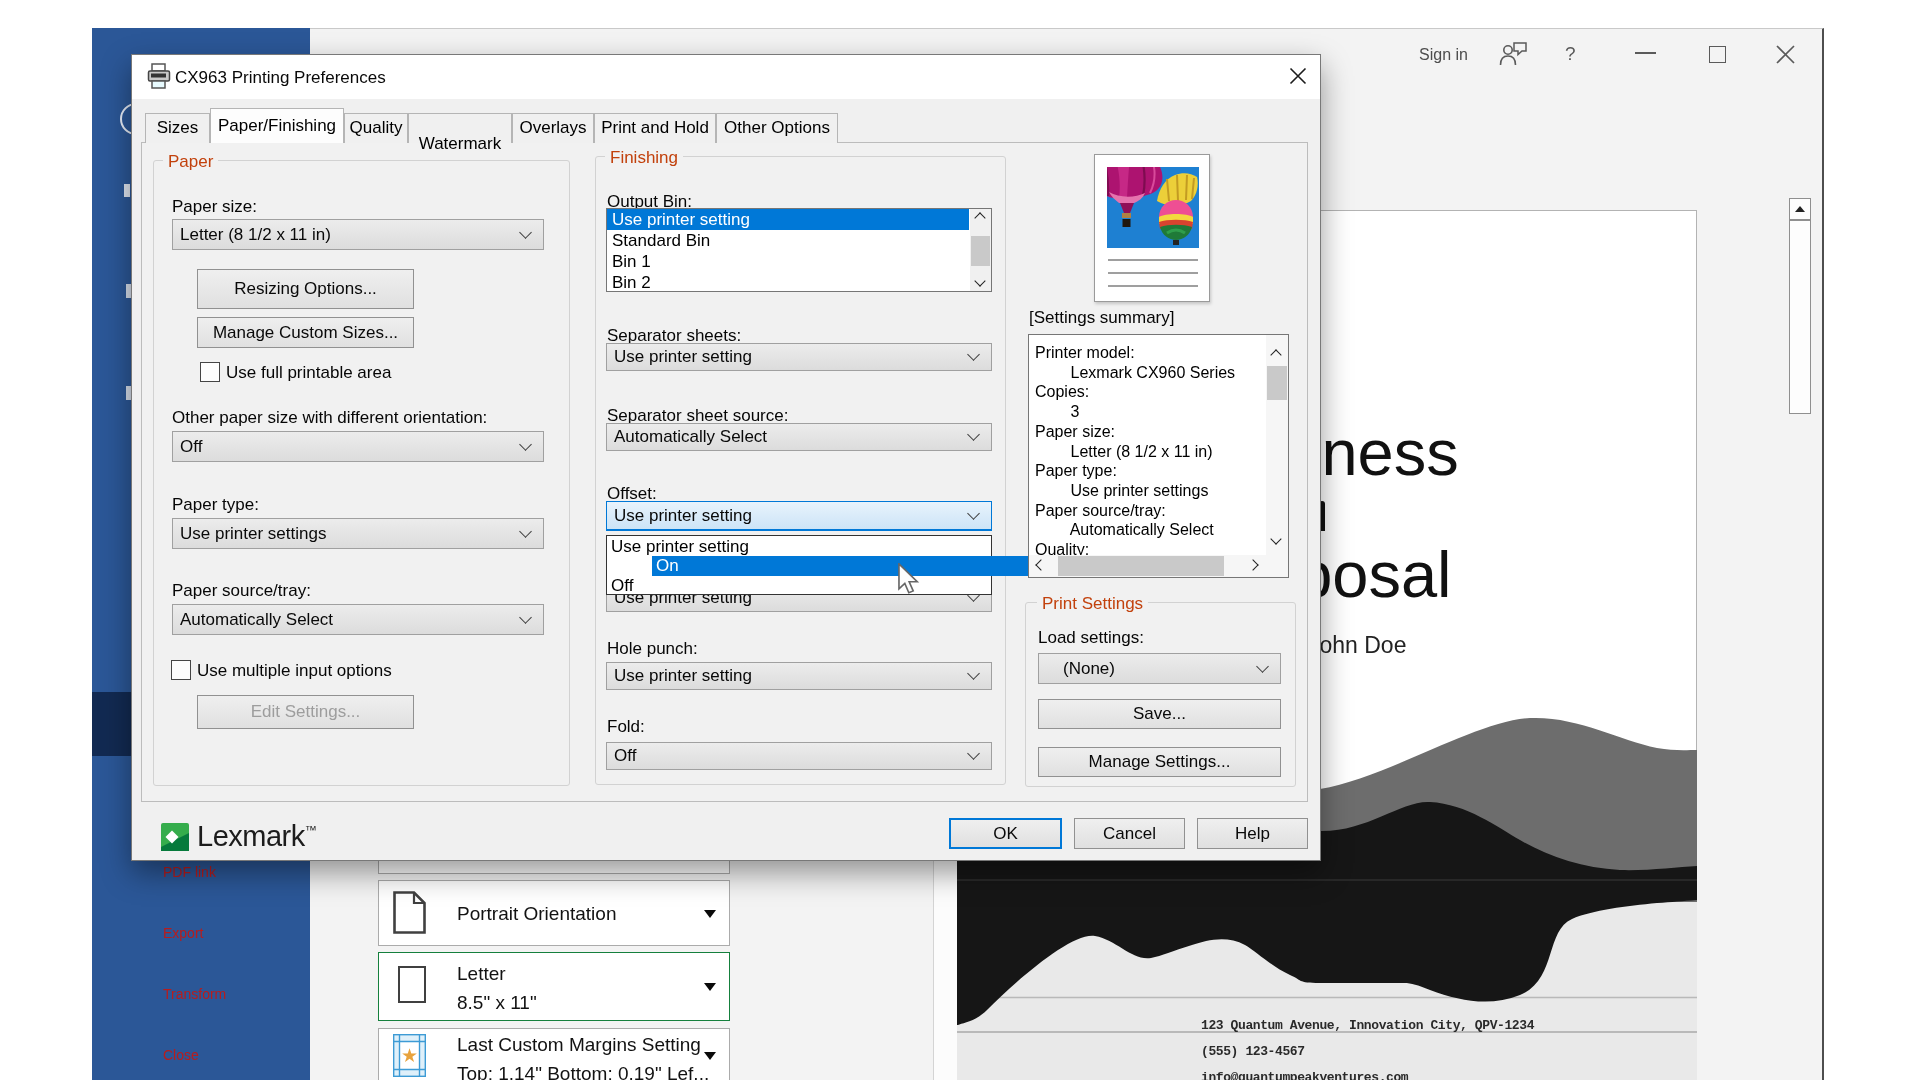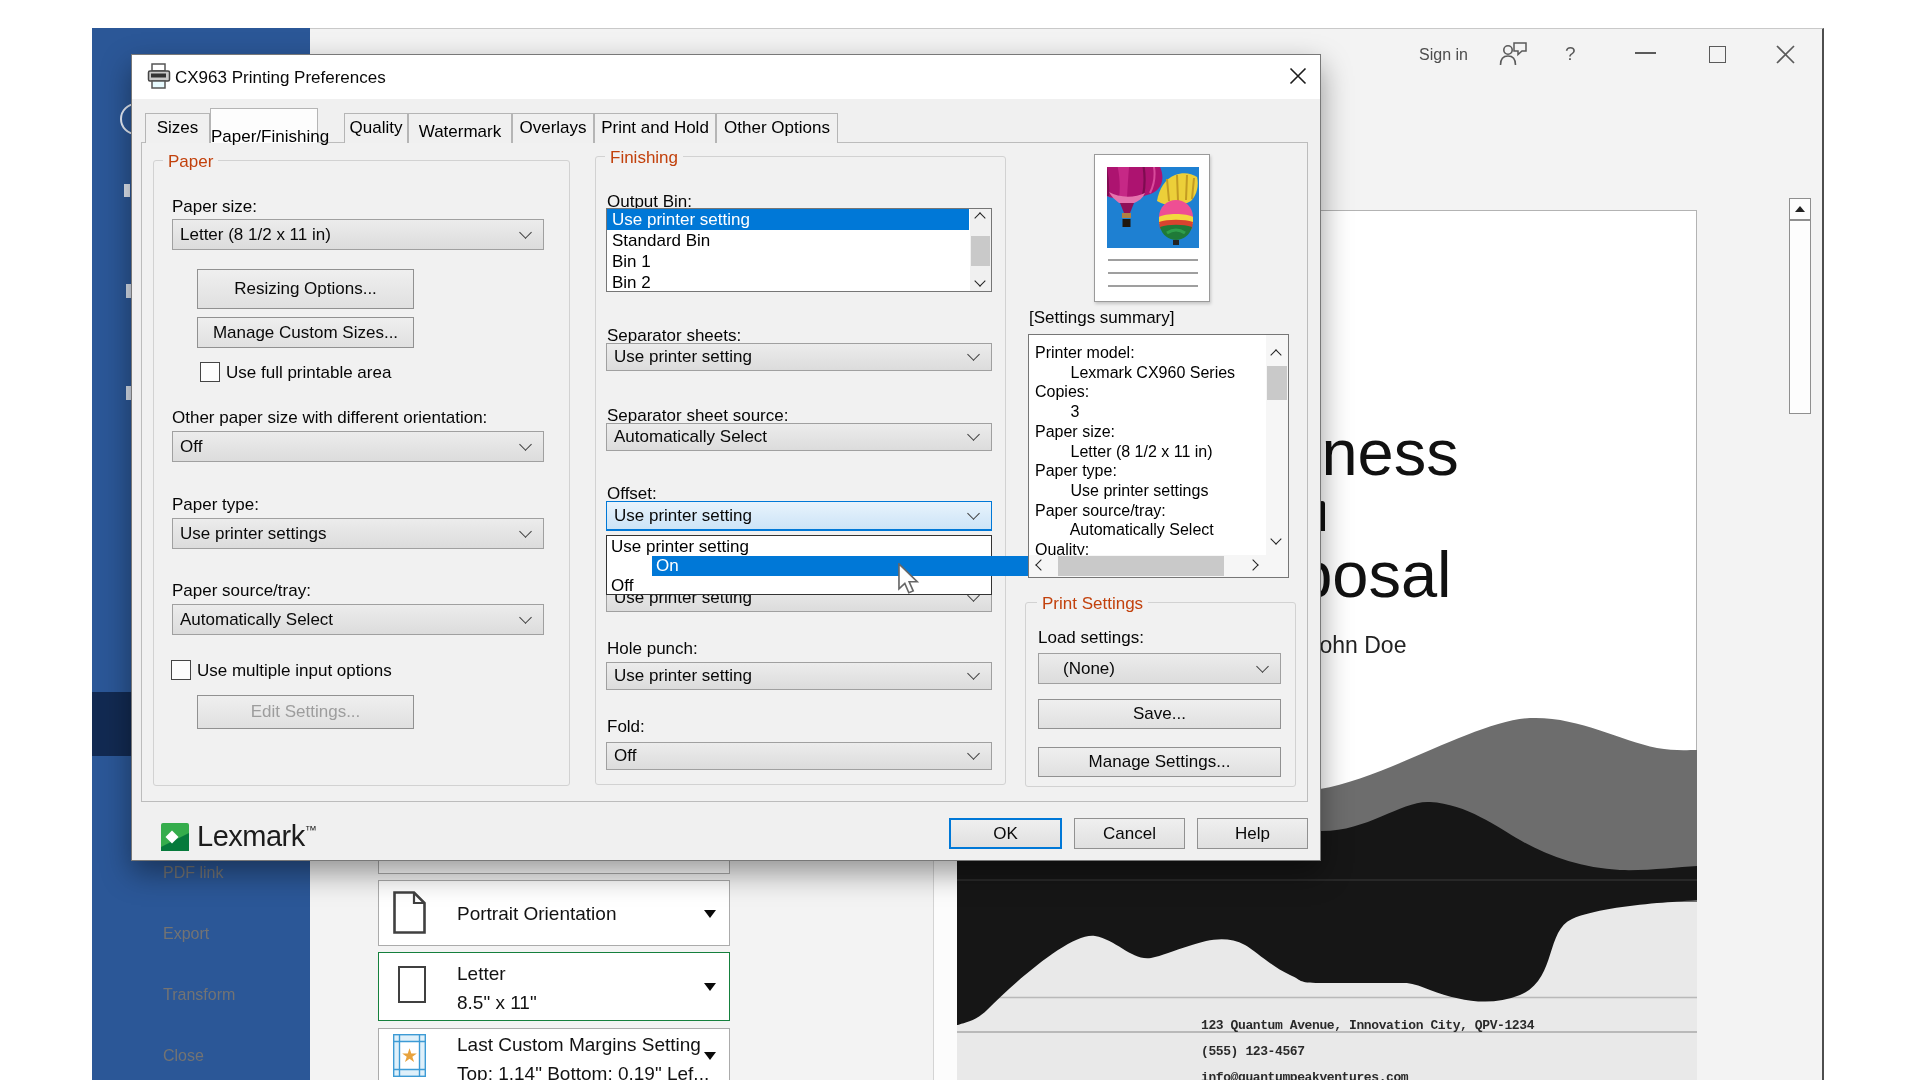--- a/index.html
+++ b/index.html
@@ -10,21 +10,21 @@
   .lbl { position:absolute; font-size:17px; line-height:20px; white-space:nowrap; color:#060606; }
   .combo { position:absolute; background:linear-gradient(#ececec,#dcdcdc); border:1px solid #a0a0a0;
            font-size:17px; color:#090909; display:flex; align-items:center; padding-left:7px; white-space:nowrap; }
   .combo .chev { position:absolute; right:13px; top:50%; width:9px; height:9px; margin-top:-7px;
            border-right:1.8px solid #3c3c3c; border-bottom:1.8px solid #3c3c3c; transform:rotate(45deg); }
   .btn { position:absolute; background:linear-gradient(#efefef,#e0e0e0); border:1px solid #919191;
          font-size:17px; color:#090909; display:flex; align-items:center; justify-content:center; white-space:nowrap; }
   .grp { position:absolute; border:1px solid #d2d2d2; border-radius:3px; }
   .grplab { position:absolute; font-size:17px; background:#f1f1f1; padding:0 5px; white-space:nowrap; color:#c2410c; }
   .cb { position:absolute; width:20px; height:20px; background:#fdfdfd; border:1px solid #454545; }
-  .white-txt { position:absolute; color:#737373; font-size:16px; white-space:nowrap; }
+  .white-txt { position:absolute; color:#b91c1c; font-size:14px; white-space:nowrap; }
 </style>
 </head>
 <body>
 
 <div class="abs" id="winbg" style="left:92px; top:28px; width:1732px; height:1052px; background:#f3f3f3; border-top:1px solid #c9c9c9; border-right:2px solid #4e4e4e;"></div>
 
 <div class="abs" style="left:92px; top:28px; width:218px; height:1052px; background:#2b5797;"></div>
 <div class="abs" style="left:92px; top:692px; width:218px; height:64px; background:#122a52;"></div>
 
 <div class="abs" style="left:120px; top:103px; width:32px; height:32px; border:2px solid #e8eef7; border-radius:50%;"></div>
@@ -123,25 +123,25 @@
   </svg>
   <div class="abs" style="left:43px; top:13px; font-size:17px; color:#090909;">CX963 Printing Preferences</div>
   <svg class="abs" style="left:1157px; top:12px;" width="18" height="18" viewBox="0 0 18 18">
     <path d="M1.5 1.5 L16.5 16.5 M16.5 1.5 L1.5 16.5" stroke="#1c1c1c" stroke-width="1.6"></path>
   </svg>
 
   <div class="abs" style="left:9px; top:87px; width:1167px; height:660px; background:#f1f1f1; border:1px solid #bcbcbc;"></div>
 
   <div class="abs" style="left:13px; top:58px; width:65px; height:30px; background:#f0f0f0; border:1px solid #b5b5b5; border-bottom:none; font-size:17px; text-align:center; padding-top:4px;">Sizes</div>
   <div class="abs" style="left:212px; top:58px; width:64px; height:30px; background:#f0f0f0; border:1px solid #b5b5b5; border-bottom:none; font-size:17px; text-align:center; padding-top:4px;">Quality</div>
-  <div class="abs" style="left:276px; top:58px; width:104px; height:30px; background:#f0f0f0; border:1px solid #b5b5b5; border-bottom:none; font-size:17px; text-align:center; padding-top:8px;">Watermark</div>
+  <div class="abs" style="left:276px; top:58px; width:104px; height:30px; background:#f0f0f0; border:1px solid #b5b5b5; border-bottom:none; font-size:17px; text-align:center; padding-top:20px;">Watermark</div>
   <div class="abs" style="left:380px; top:58px; width:82px; height:30px; background:#f0f0f0; border:1px solid #b5b5b5; border-bottom:none; font-size:17px; text-align:center; padding-top:4px;">Overlays</div>
   <div class="abs" style="left:462px; top:58px; width:122px; height:30px; background:#f0f0f0; border:1px solid #b5b5b5; border-bottom:none; font-size:17px; text-align:center; padding-top:4px;">Print and Hold</div>
   <div class="abs" style="left:584px; top:58px; width:122px; height:30px; background:#f0f0f0; border:1px solid #b5b5b5; border-bottom:none; font-size:17px; text-align:center; padding-top:4px;">Other Options</div>
-  <div class="abs" style="left:78px; top:53px; width:108px; height:35px; background:#fdfdfd; border:1px solid #b5b5b5; border-bottom:none; font-size:17px; text-align:center; padding-top:18px;">Paper/Finishing</div>
+  <div class="abs" style="left:78px; top:53px; width:134px; height:35px; background:#fdfdfd; border:1px solid #b5b5b5; border-bottom:none; font-size:17px; text-align:center; padding-top:7px;">Paper/Finishing</div>
 
   <div class="grp" style="left:21px; top:105px; width:417px; height:626px;"></div>
   <div class="grplab" style="left:31px; top:97px;">Paper</div>
   <div class="lbl" style="left:40px; top:142px;">Paper size:</div>
   <div class="combo" style="left:40px; top:164px; width:372px; height:31px;">Letter (8 1/2 x 11 in)<span class="chev"></span></div>
   <div class="btn" style="left:65px; top:214px; width:217px; height:40px;">Resizing Options...</div>
   <div class="btn" style="left:65px; top:262px; width:217px; height:31px;">Manage Custom Sizes...</div>
   <div class="cb" style="left:68px; top:307px;"></div>
   <div class="lbl" style="left:94px; top:308px;">Use full printable area</div>
   <div class="lbl" style="left:40px; top:353px;">Other paper size with different orientation:</div>

